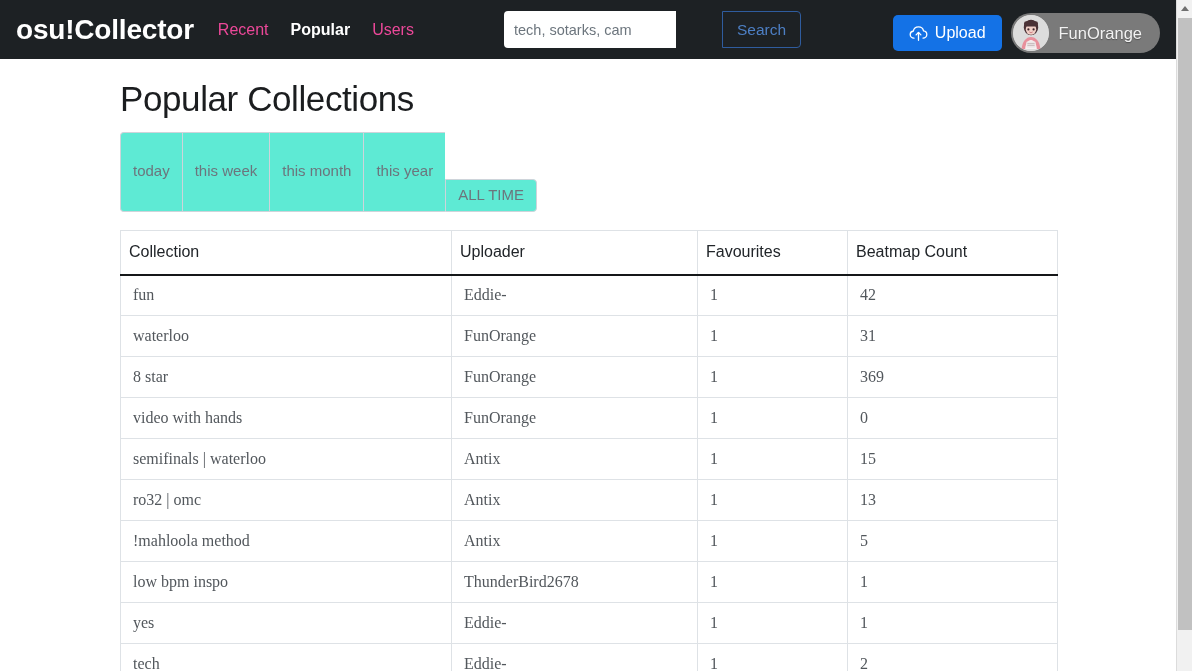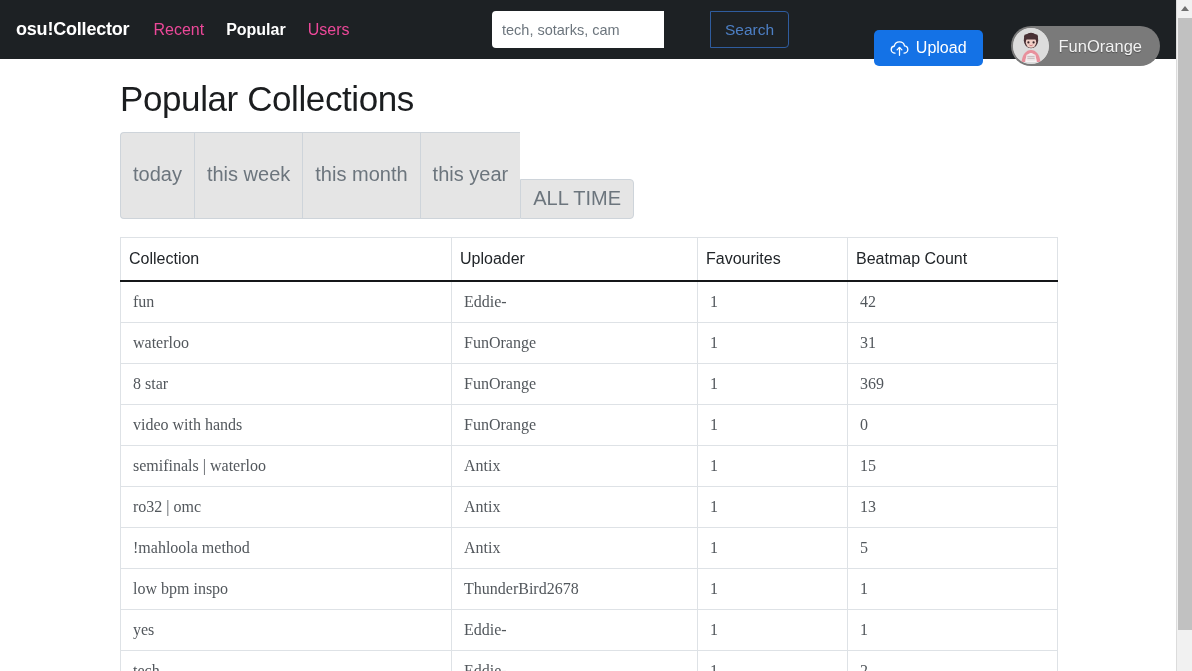--- a/index.html
+++ b/index.html
@@ -25,40 +25,40 @@
   .navbar {
     height: 59px;
     background: #1d2124;
     display: flex;
     align-items: center;
     padding: 0 16px 0 16px;
     position: relative;
   }
   .brand {
     color: #ffffff;
-    font-size: 18px;
+    font-size: 28px;
     font-weight: bold;
     letter-spacing: -0.2px;
     margin-right: 24px;
     white-space: nowrap;
     cursor: pointer;
   }
   .nav-links { display: flex; align-items: center; gap: 22px; }
   .nav-link {
     color: #ec4899;
     font-size: 16px;
     white-space: nowrap;
     cursor: pointer;
   }
   .nav-link.active { color: #ffffff; font-weight: bold; }
 
   
   .search-group {
     position: absolute;
-    left: 492px; top: 11px;
+    left: 504px; top: 11px;
     display: flex; align-items: center;
     height: 37px;
   }
   .search-input {
     width: 172px;
     height: 37px;
     border: none;
     border-radius: 4px 0 0 4px;
     padding: 0 10px;
     font-size: 14.5px;
@@ -81,21 +81,21 @@
     white-space: nowrap;
     line-height: 1;
     margin-left: 46px;
   }
 
   
   .nav-right {
     position: absolute;
     right: 16px; top: 0;
     height: 66px;
-    display: flex; align-items: flex-end; gap: 28px;
+    display: flex; align-items: center; gap: 9px;
   }
   .upload-btn {
     display: flex; align-items: center; gap: 7px;
     background: #1472e6;
     border: none;
     border-radius: 5px;
     height: 36px;
     padding: 0 16px;
     color: #fff;
     font-size: 16px;
@@ -134,25 +134,25 @@
     font-size: 35px;
     font-weight: 300;
     color: #1b1d1f;
     margin: 0 4px 14px 0;
     letter-spacing: -0.4px;
     line-height: 1.05;
   }
 
   .btn-group { display: flex; }
   .btn-group .fbtn {
-    background: #e5e5e5;
+    background: #5eead4;
     border: 1px solid #ced4da;
     border-right-width: 0;
     color: #6c757d;
-    font-size: 20px;
+    font-size: 15px;
     font-family: "Liberation Sans", sans-serif;
     padding: 5px 12px 6px 12px;
     cursor: pointer;
     line-height: 1.35;
     white-space: nowrap;
   }
   .btn-group .fbtn:first-child { border-radius: 4px 0 0 4px; }
   .btn-group .fbtn:last-child { border-radius: 0 4px 4px 0; border-right-width: 1px; margin-top: 47px; }
 
   

